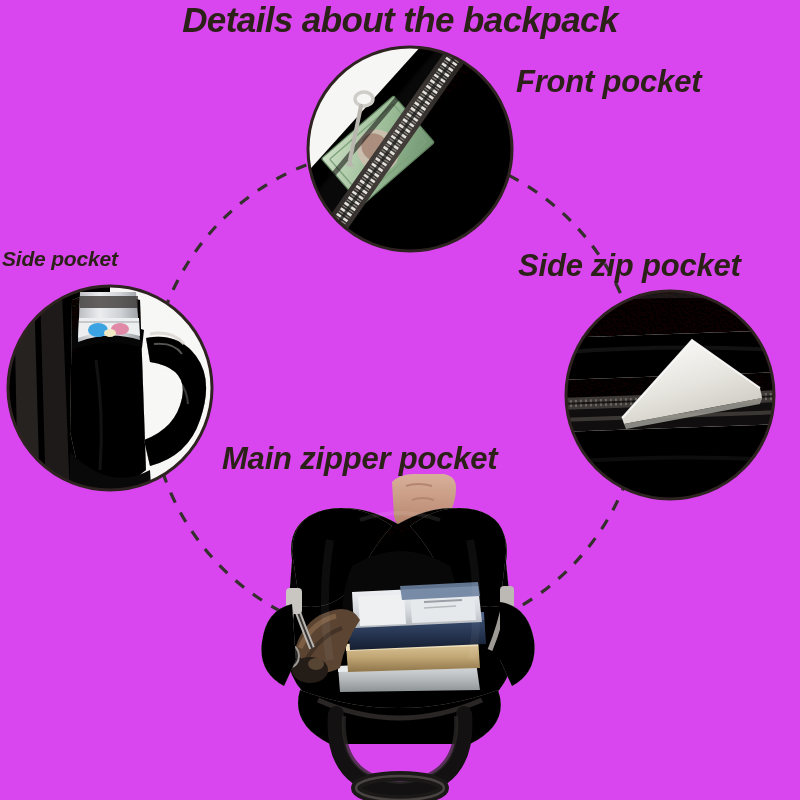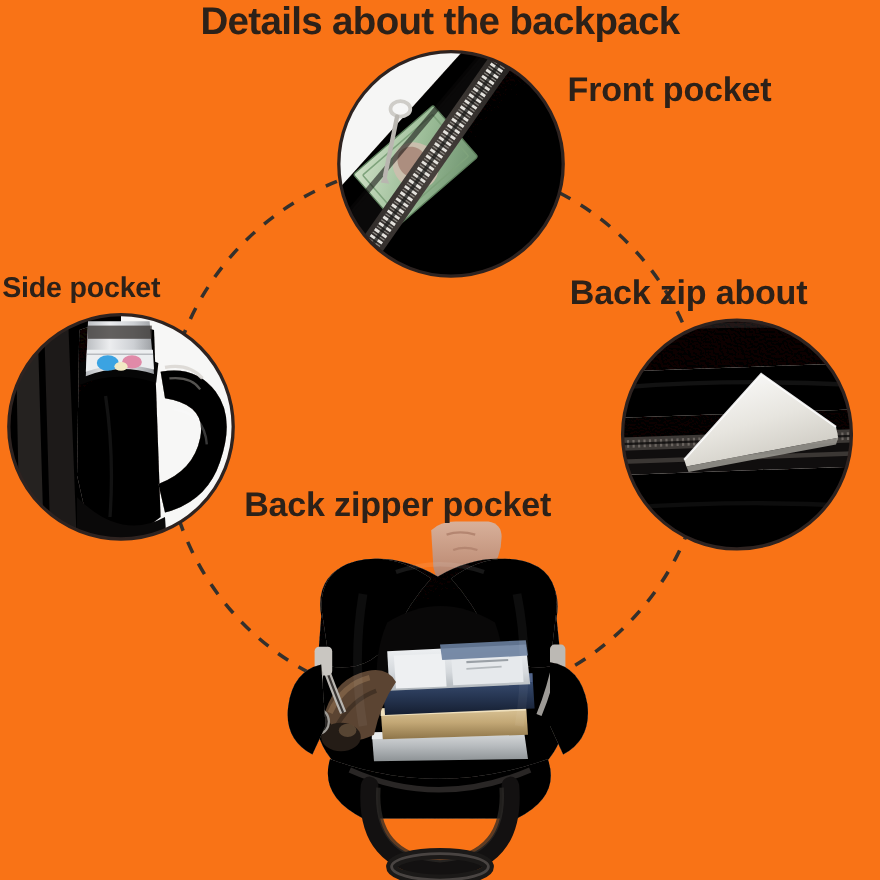--- a/index.html
+++ b/index.html
@@ -11,21 +11,22 @@
     width: 800px;
     height: 800px;
     background: #fdfdfc;
     font-family: "Liberation Sans", sans-serif;
     overflow: hidden;
   }
   #stage {
     position: relative;
     width: 800px;
     height: 800px;
-    background: #f97316;
+    background: #d946ef;
+    font-style: italic;
   }
 
   
   .layer {
     position: absolute;
     left: 0;
     top: 0;
     width: 800px;
     height: 800px;
   }
@@ -50,21 +51,21 @@
     letter-spacing: -0.6px;
   }
   #label-front {
     left: 516px;
     top: 66px;
     font-size: 31px;
   }
   #label-side {
     left: 2px;
     top: 248px;
-    font-size: 26px;
+    font-size: 21px;
   }
   #label-back {
     left: 518px;
     top: 250px;
     font-size: 31px;
   }
   #label-main {
     left: 222px;
     top: 443px;
     font-size: 31px;
@@ -348,17 +349,17 @@
       <path d="M360 520 Q400 506 440 520" stroke="#ffffff" stroke-width="4" fill="none" opacity="0.09"></path>
     </g>
   </svg>
 
   <div class="label" id="title">Details about the backpack</div>
 
   <div class="label" id="label-front">Front pocket</div>
 
   <div class="label" id="label-side">Side pocket</div>
 
-  <div class="label" id="label-back">Back zip about</div>
-
-  <div class="label" id="label-main">Back zipper pocket</div>
+  <div class="label" id="label-back">Side zip pocket</div>
+
+  <div class="label" id="label-main">Main zipper pocket</div>
 
 </div>
 
 </body></html>

